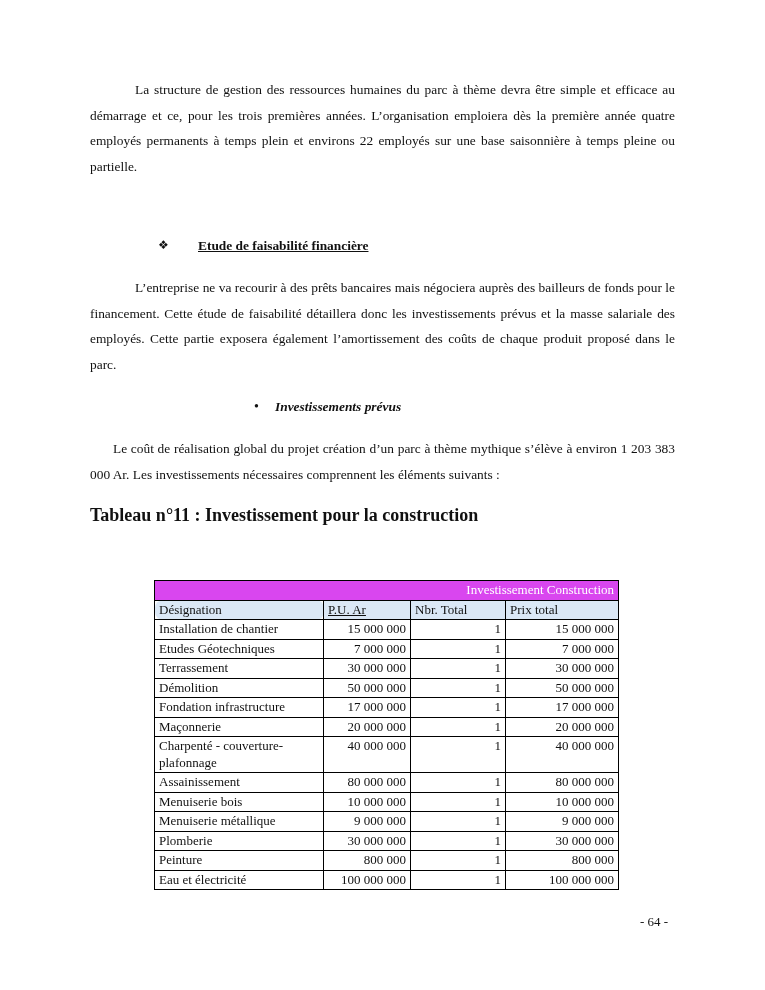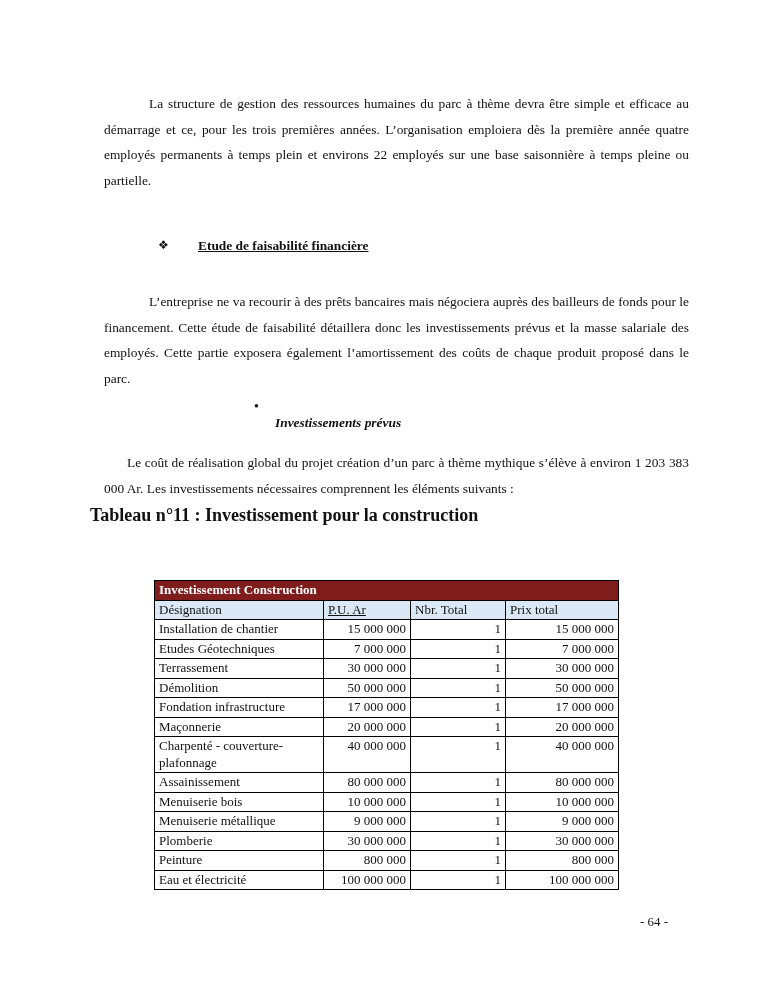--- a/index.html
+++ b/index.html
@@ -1,61 +1,61 @@
 <!DOCTYPE html>
 <html><head>
 <meta charset="utf-8">
 <style>
   html, body { margin:0; padding:0; background:#ffffff; }
   body { width:765px; height:990px; position:relative; overflow:hidden;
          font-family:"Liberation Serif", serif; color:#111; }
   .page { position:absolute; left:0; top:0; width:765px; height:990px; }
   .para { position:absolute; left:90px; width:585px; font-size:13.4px;
-          line-height:25.5px; text-align:justify; margin:14px;font-family:Liberation Serif, serif; }
+          line-height:25.5px; text-align:justify; margin:0;font-family:Liberation Serif, serif; }
   .indent { text-indent:45px; }
   .indent2 { text-indent:23px; }
   .heading { position:absolute; font-size:13.4px; font-weight:bold; }
   .bullet-sym { position:absolute; font-size:12px; }
   .italic-h { position:absolute; font-size:13.4px; font-weight:bold; font-style:italic; }
   .caption { position:absolute; left:90px; top:505px; font-size:18px; font-weight:bold; }
   table.inv { position:absolute; left:154px; top:580px; border-collapse:collapse;
               font-size:13px; }
   table.inv td { border:1px solid #000; padding:0 4px; height:18.5px; line-height:17px;
                  vertical-align:top; }
-  .title-row td { background:#7f1d1d; color:#fff; text-align:left; height:18px;font-weight:bold; }
+  .title-row td { background:#d946ef; color:#fff; text-align:right; height:18px; }
   .head-row td { background:#dbe8f6; }
   .num { text-align:right; }
   .pagenum { position:absolute; left:640px; top:914px; font-size:13px;font-family:Liberation Serif, serif; }
 </style>
 </head>
 <body>
 
 <div class="page">
 
   <p class="para indent" style="top:77px;">La structure de gestion des ressources humaines du parc à thème devra être simple et efficace au démarrage et ce, pour les trois premières années. L’organisation emploiera dès la première année quatre employés permanents à temps plein et environs 22 employés sur une base saisonnière à temps pleine ou partielle.</p>
 
   <span class="bullet-sym" style="left:158px; top:238px;">❖</span>
   <span class="heading" style="left:198px; top:238px;text-decoration:underline;">Etude de faisabilité financière</span>
 
   <p class="para indent" style="top:275px;">L’entreprise ne va recourir à des prêts bancaires mais négociera auprès des bailleurs de fonds pour le financement. Cette étude de faisabilité détaillera donc les investissements prévus et la masse salariale des employés. Cette partie exposera également l’amortissement des coûts de chaque produit proposé dans le parc.</p>
 
   <span class="bullet-sym" style="left:254px; top:399px; font-size:14px;">•</span>
-  <span class="italic-h" style="left:275px; top:415px;">Investissements prévus</span>
+  <span class="italic-h" style="left:275px; top:399px;">Investissements prévus</span>
 
   <p class="para indent2" style="top:436px;">Le coût de réalisation global du projet création d’un parc à thème mythique s’élève à environ 1 203 383 000 Ar. Les investissements nécessaires comprennent les éléments suivants :</p>
 
   <div class="caption">Tableau n°11 : Investissement pour la construction</div>
 
   <table class="inv">
     <tbody>
         <tr class="title-row">
       <td colspan="4">Investissement Construction</td>
     </tr>
     <tr class="head-row">
-      <td style="width:160px;">Désignation</td>
+      <td style="width:160px;border-radius:8px;">Désignation</td>
       <td style="width:78px;text-decoration:underline;">P.U. Ar</td>
       <td style="width:86px;">Nbr. Total</td>
       <td style="width:104px;">Prix total</td>
     </tr>
     <tr>
       <td>Installation de chantier</td>
       <td class="num">15 000 000</td>
       <td class="num">1</td>
       <td class="num">15 000 000</td>
     </tr>

